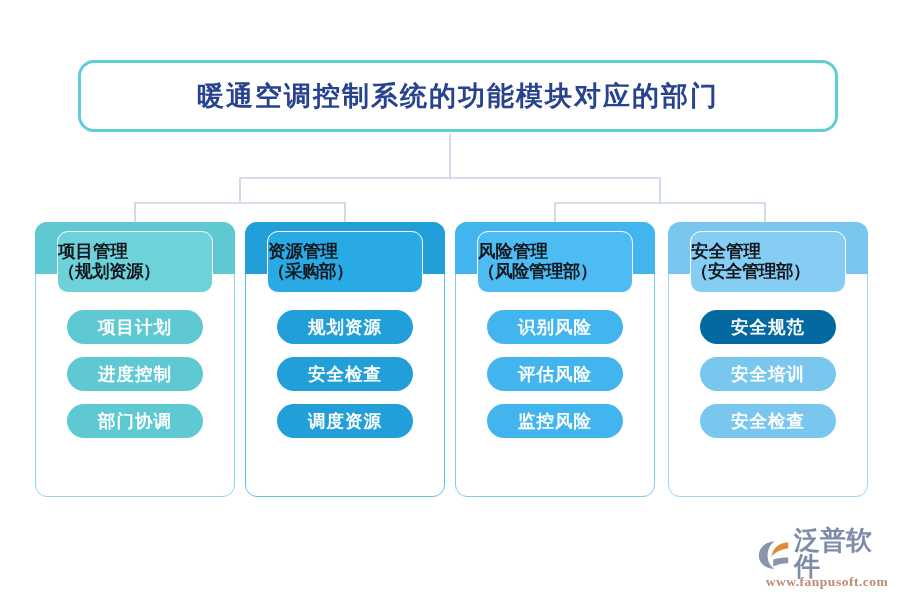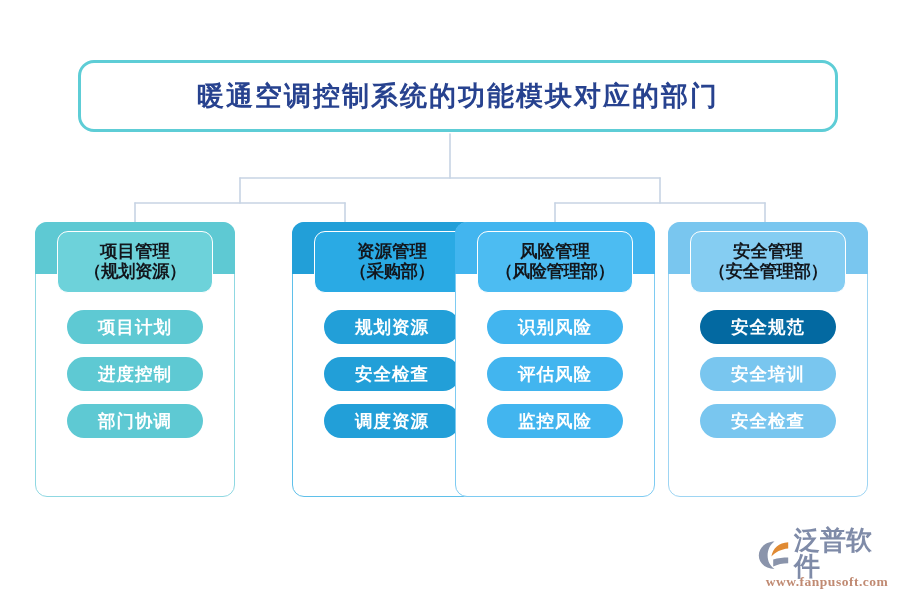--- a/index.html
+++ b/index.html
@@ -32,21 +32,21 @@
   }
 
   
   .col{
     position:absolute;
     top:222px;
     width:200px;
     height:275px;
   }
   .col-0{left:35px;}
-  .col-1{left:245px;margin-left:47px;}
+  .col-1{left:245px;}
   .col-2{left:455px;}
   .col-3{left:668px;}
 
   
   .card-body{
     position:absolute;
     left:0;top:0;width:200px;height:275px;
     box-sizing:border-box;
     background:#ffffff;
     border:1.4px solid #8fd8e2;
@@ -60,21 +60,21 @@
     border-radius:12px 12px 0 0;
   }
   
   .head-plate{
     position:absolute;
     left:22px;top:9px;width:156px;height:62px;
     box-sizing:border-box;
     border:1.6px solid #ffffff;
     border-radius:11px;
     display:flex;flex-direction:column;
-    align-items:center;justify-content:center;
+    justify-content:center;
     color:#12161c;
     font-size:17.5px;
     font-weight:700;
     line-height:1.14;
     white-space:nowrap;
   }
   .head-plate .l2{letter-spacing:-0.5px;}
 
   
   .pills{

